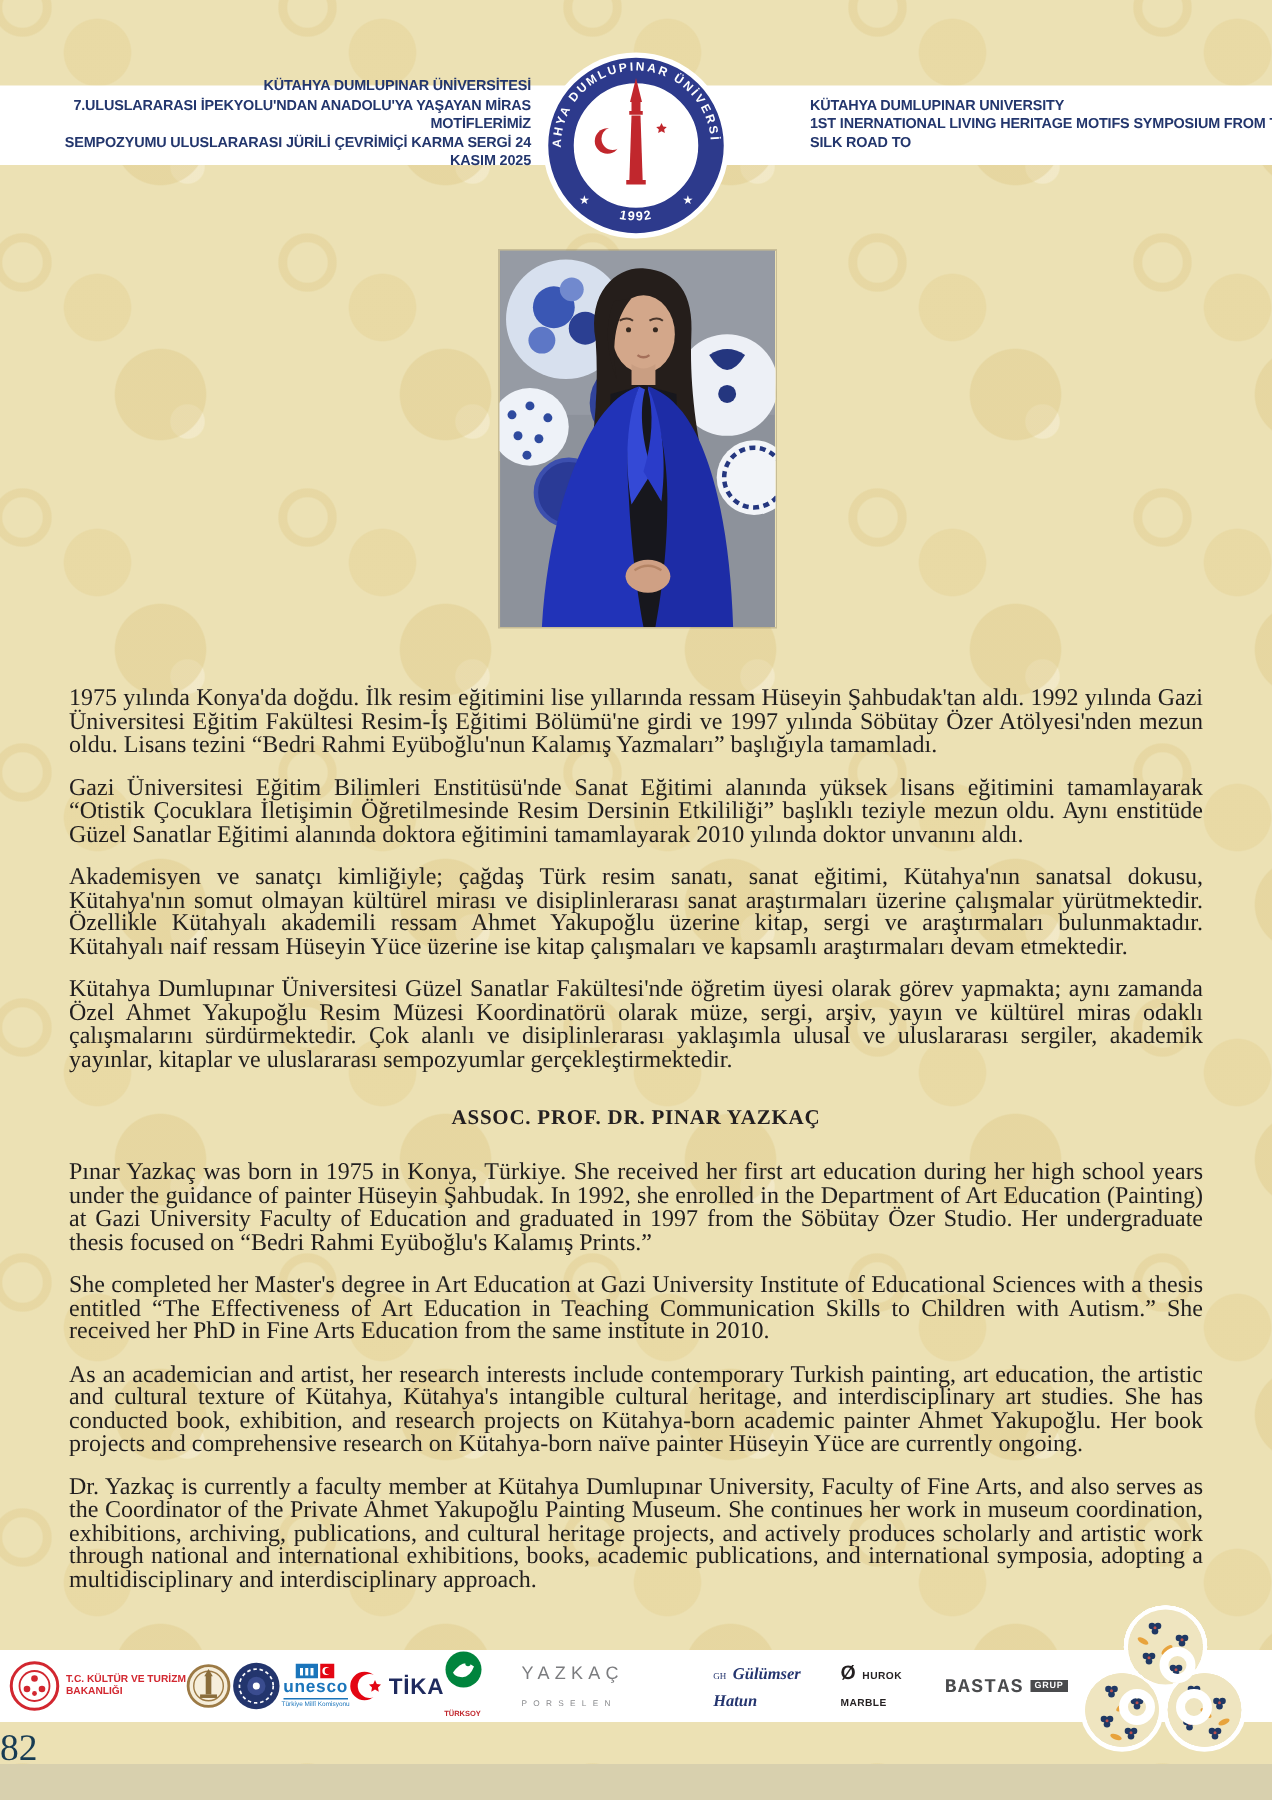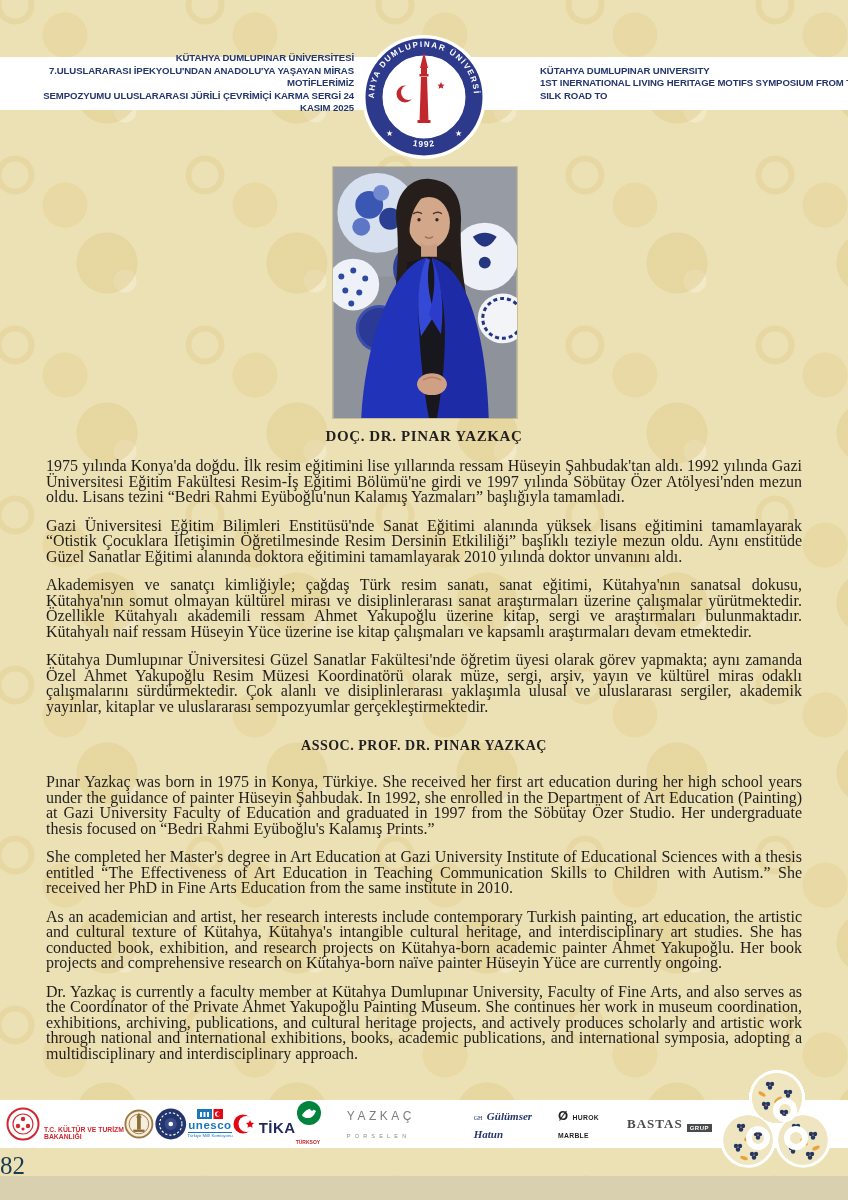--- a/index.html
+++ b/index.html
@@ -38,34 +38,34 @@
     margin:24px 0 20px 0; text-align:center; font-size:14px; font-weight:700;
     letter-spacing:.5px; color:#231f20;
   }
   
   .logoband{position:absolute; left:0; top:1100px; width:848px; height:48px; background:#ffffff;}
   .logorow{
     position:absolute; left:6px; top:1100px; height:48px; width:706px;
     display:flex; align-items:center; justify-content:space-between;
     font-family:"Liberation Sans", sans-serif;
   }
-  .sp{display:flex; align-items:flex-end; gap:4px; flex-shrink:0;}
+  .sp{display:flex; align-items:center; gap:4px; flex-shrink:0;}
   .sp .stack{display:flex; flex-direction:column; line-height:1.05;}
   .ministry-text{color:#d22730; font-weight:700; font-size:6.8px; line-height:7.6px;}
   .unesco-word{color:#1b75bb; font-weight:800; font-size:11.5px; letter-spacing:.5px; border-bottom:1.5px solid #1b75bb;}
   .unesco-sub{color:#1b75bb; font-size:4.3px; margin-top:1.5px;}
   .tika-word{color:#1f2a5e; font-weight:800; font-size:15px; letter-spacing:.5px;}
   .turksoy-sub{color:#c0272d; font-weight:700; font-size:5px; text-align:center; margin-top:1px;}
   .porselen1{color:#7b7c7f; font-size:12px; letter-spacing:3.5px; font-weight:500;}
   .porselen2{color:#8a8b8e; font-size:5.5px; letter-spacing:4.2px; margin-top:1px;}
   .gulumser{color:#24356f; font-size:11px; font-style:italic; font-family:"Liberation Serif", serif; font-weight:700;}
   .gh-mono{color:#24356f; font-size:6px; text-align:center; font-family:"Liberation Serif", serif;}
   .hurok-sym{color:#231f20; font-size:13px; font-weight:700; line-height:12px; text-align:center;}
   .hurok-word{color:#231f20; font-weight:800; font-size:6.8px; letter-spacing:.3px; text-align:center;}
-  .bastas-word{color:#4a4b4d; font-weight:800; font-size:13px; letter-spacing:1px; font-family:Liberation Serif, serif;}
+  .bastas-word{color:#4a4b4d; font-weight:800; font-size:13px; letter-spacing:1px; font-family:Liberation Mono, monospace;}
   .bastas-sub{color:#ffffff; background:#4a4b4d; font-weight:700; font-size:6px; padding:1px 3px; letter-spacing:.5px;}
   
   .pagenum{
     position:absolute; left:0; top:1152px; width:848px; text-align:left;
     font-size:25px; color:#173b53; font-weight:500;
   }
   .pagedot{position:absolute; left:420px; top:1181px; width:9px; height:9px; border-radius:50%; background:#173b53;}
   .pagedot::after{content:""; position:absolute; left:2.5px; top:1px; width:3px; height:3px; border-radius:50%; background:#ffffff;}
   .motif{position:absolute; left:718px; top:1068px;}
 </style>
@@ -163,21 +163,20 @@
         <path d="M28,252 C32,182 52,130 70,108 C78,98 86,93 93,91 C87,110 84,132 86,162 C88,202 92,230 96,252 Z" fill="#2133b8"></path>
         <path d="M156,252 C154,186 142,134 122,108 C114,98 106,93 99,91 C106,112 112,136 112,166 C112,202 108,230 104,252 Z" fill="#1d2ca6"></path>
         <path d="M93,91 C85,112 83,140 88,170 L102,148 C95,128 93,108 97,93 Z" fill="#3449d6"></path>
         <path d="M99,91 C108,112 112,138 108,168 L96,148 C102,128 103,108 99,93 Z" fill="#2a3cc9"></path>
         <ellipse cx="99" cy="218" rx="15" ry="11" fill="#cfa084"></ellipse>
         <path d="M90,214 q9,-6 18,0" stroke="#b58465" stroke-width="1.5" fill="none"></path>
       </g>
     </svg>
   </div>
 
-  <div class="caption">DOÇ. DR. PINAR YAZKAÇ</div>
 
   <div class="content">
     <p lang="tr">1975 yılında Konya'da doğdu. İlk resim eğitimini lise yıllarında ressam Hüseyin Şahbudak'tan aldı. 1992 yılında Gazi Üniversitesi Eğitim Fakültesi Resim-İş Eğitimi Bölümü'ne girdi ve 1997 yılında Söbütay Özer Atölyesi'nden mezun oldu. Lisans tezini “Bedri Rahmi Eyüboğlu'nun Kalamış Yazmaları” başlığıyla tamamladı.</p>
     <p lang="tr">Gazi Üniversitesi Eğitim Bilimleri Enstitüsü'nde Sanat Eğitimi alanında yüksek lisans eğitimini tamamlayarak “Otistik Çocuklara İletişimin Öğretilmesinde Resim Dersinin Etkililiği” başlıklı teziyle mezun oldu. Aynı enstitüde Güzel Sanatlar Eğitimi alanında doktora eğitimini tamamlayarak 2010 yılında doktor unvanını aldı.</p>
     <p lang="tr">Akademisyen ve sanatçı kimliğiyle; çağdaş Türk resim sanatı, sanat eğitimi, Kütahya'nın sanatsal dokusu, Kütahya'nın somut olmayan kültürel mirası ve disiplinlerarası sanat araştırmaları üzerine çalışmalar yürütmektedir. Özellikle Kütahyalı akademili ressam Ahmet Yakupoğlu üzerine kitap, sergi ve araştırmaları bulunmaktadır. Kütahyalı naif ressam Hüseyin Yüce üzerine ise kitap çalışmaları ve kapsamlı araştırmaları devam etmektedir.</p>
     <p lang="tr">Kütahya Dumlupınar Üniversitesi Güzel Sanatlar Fakültesi'nde öğretim üyesi olarak görev yapmakta; aynı zamanda Özel Ahmet Yakupoğlu Resim Müzesi Koordinatörü olarak müze, sergi, arşiv, yayın ve kültürel miras odaklı çalışmalarını sürdürmektedir. Çok alanlı ve disiplinlerarası yaklaşımla ulusal ve uluslararası sergiler, akademik yayınlar, kitaplar ve uluslararası sempozyumlar gerçekleştirmektedir.</p>
 
     <div class="enhead">ASSOC. PROF. DR. PINAR YAZKAÇ</div>
 
     <p lang="en">Pınar Yazkaç was born in 1975 in Konya, Türkiye. She received her first art education during her high school years under the guidance of painter Hüseyin Şahbudak. In 1992, she enrolled in the Department of Art Education (Painting) at Gazi University Faculty of Education and graduated in 1997 from the Söbütay Özer Studio. Her undergraduate thesis focused on “Bedri Rahmi Eyüboğlu's Kalamış Prints.”</p>

